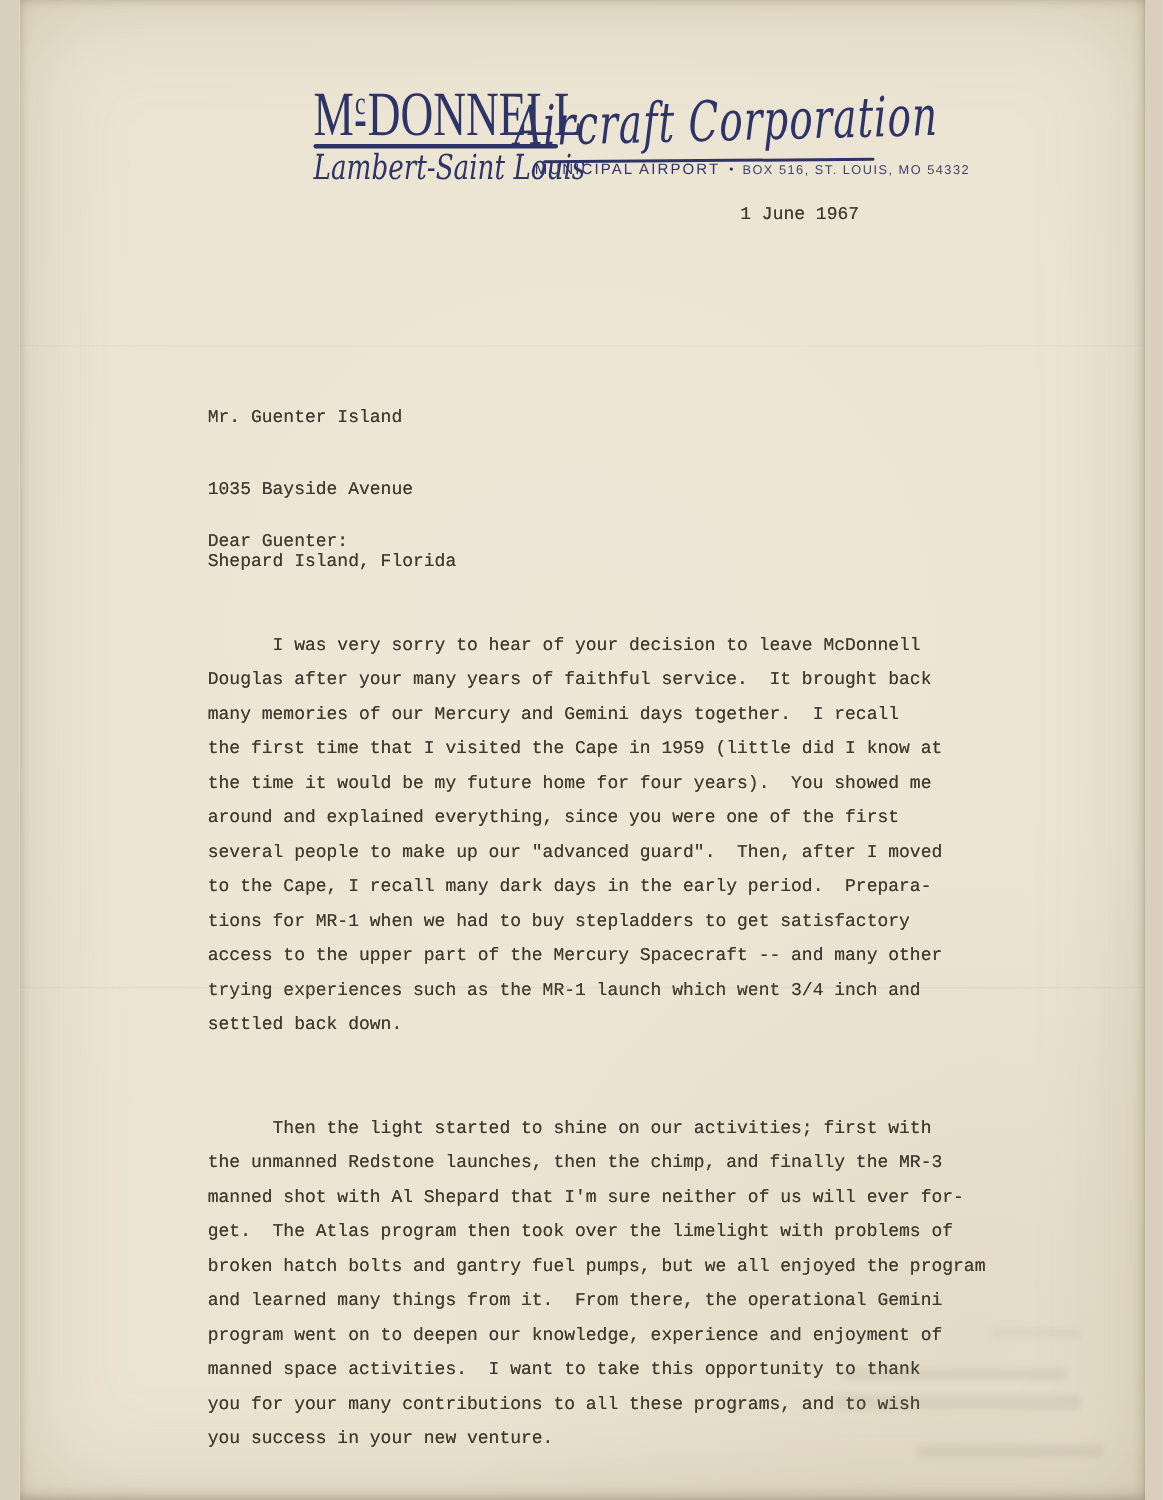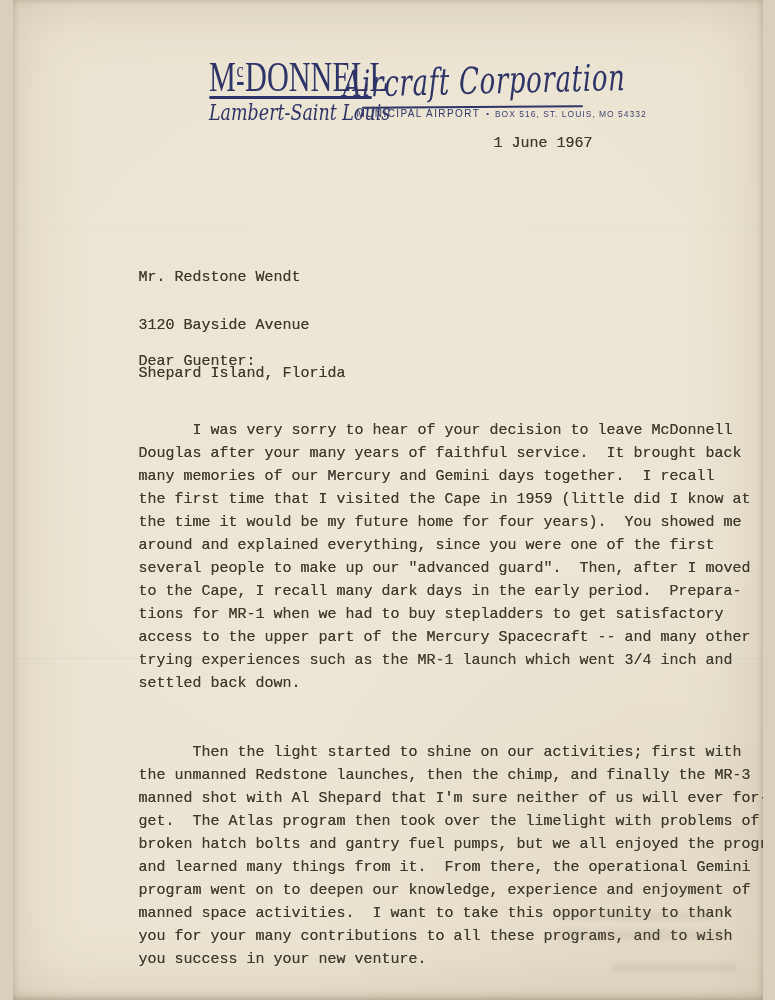--- a/index.html
+++ b/index.html
@@ -64,21 +64,21 @@
     position: absolute; left: 344px; top: 108px;
     display: flex; align-items: baseline; gap: 6px; white-space: nowrap;
   }
   .airport-caps { font-size: 10px; font-weight: normal; letter-spacing: 1.4px; text-align: center; }
   .sep-dot { font-size: 8px; position: relative; top: -1px; }
   .pobox-caps { font-size: 8.5px; letter-spacing: 1px; opacity: 0.92; }
 
   
   .type {
     font-family: "Liberation Mono", "DejaVu Sans Mono", monospace;
-    font-size: 15px; color: #3e382d;
+    font-size: 12px; color: #3e382d;
     text-shadow: 0 0 0.4px rgba(62,56,45,0.75);
   }
   .dateline  { position: absolute; left: 481px; top: 132px; line-height: 23px; }
   .recipient { position: absolute; left: 126px; top: 238px; line-height: 16px; white-space: pre; }
   .letter-body {
     position: absolute; left: 126px; top: 304px; width: 600px;
     line-height: 23px; white-space: pre;
   }
   .letter-body .para { margin: 0; }
 
@@ -112,22 +112,22 @@
     <div class="subcaps">
       <span class="airport-caps">MUNICIPAL AIRPORT</span>
       <span class="sep-dot">•</span>
       <span class="pobox-caps">BOX 516, ST. LOUIS, MO 54332</span>
     </div>
   </header>
 
   <div class="dateline type">1 June 1967</div>
 
   <div class="recipient type">
-    <div>Mr. Redstone Wendt</div>
-    <div>3120 Bayside Avenue</div>
+    <div>Mr. Guenter Island</div>
+    <div>1035 Bayside Avenue</div>
     <div>Shepard Island, Florida</div>
   </div>
 
   <div class="letter-body type">
     <div class="para">Dear Guenter:</div>
     <div class="para">      I was very sorry to hear of your decision to leave McDonnell
 Douglas after your many years of faithful service.  It brought back
 many memories of our Mercury and Gemini days together.  I recall
 the first time that I visited the Cape in 1959 (little did I know at
 the time it would be my future home for four years).  You showed me

